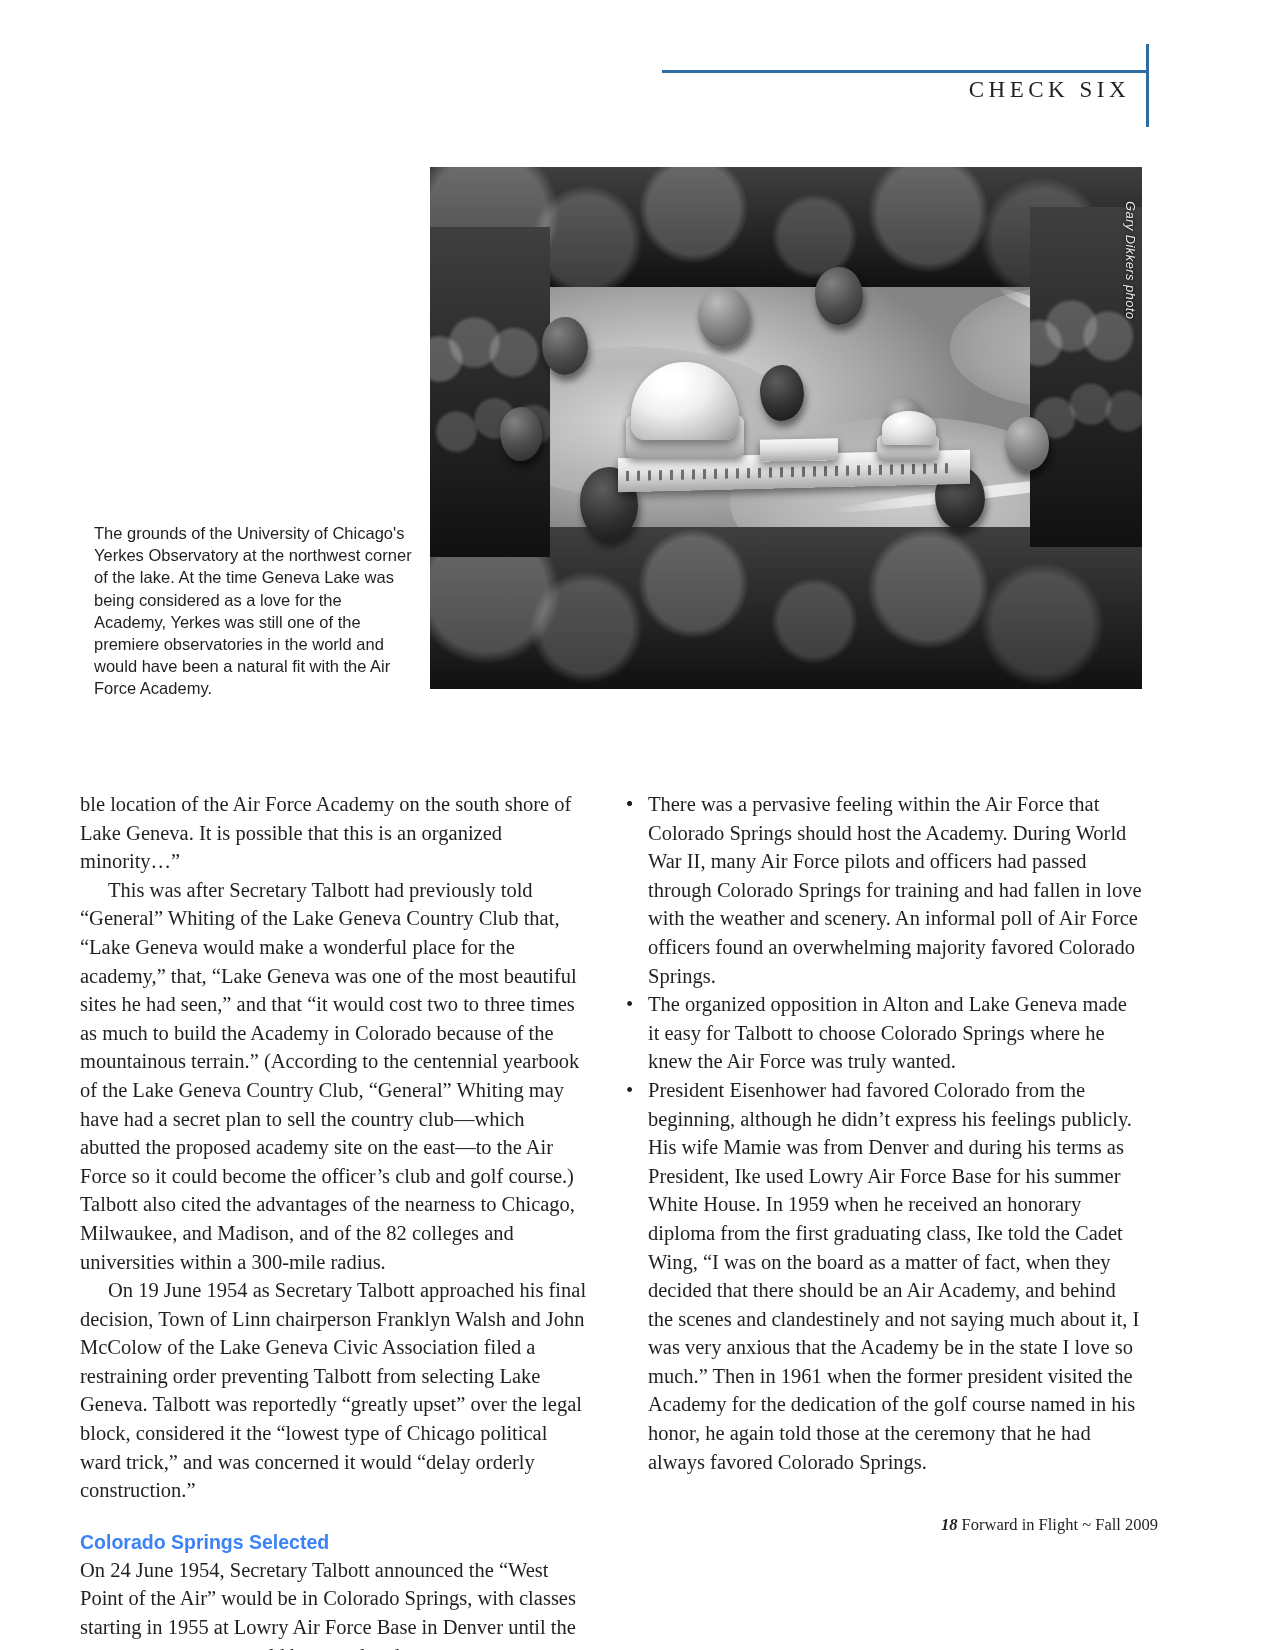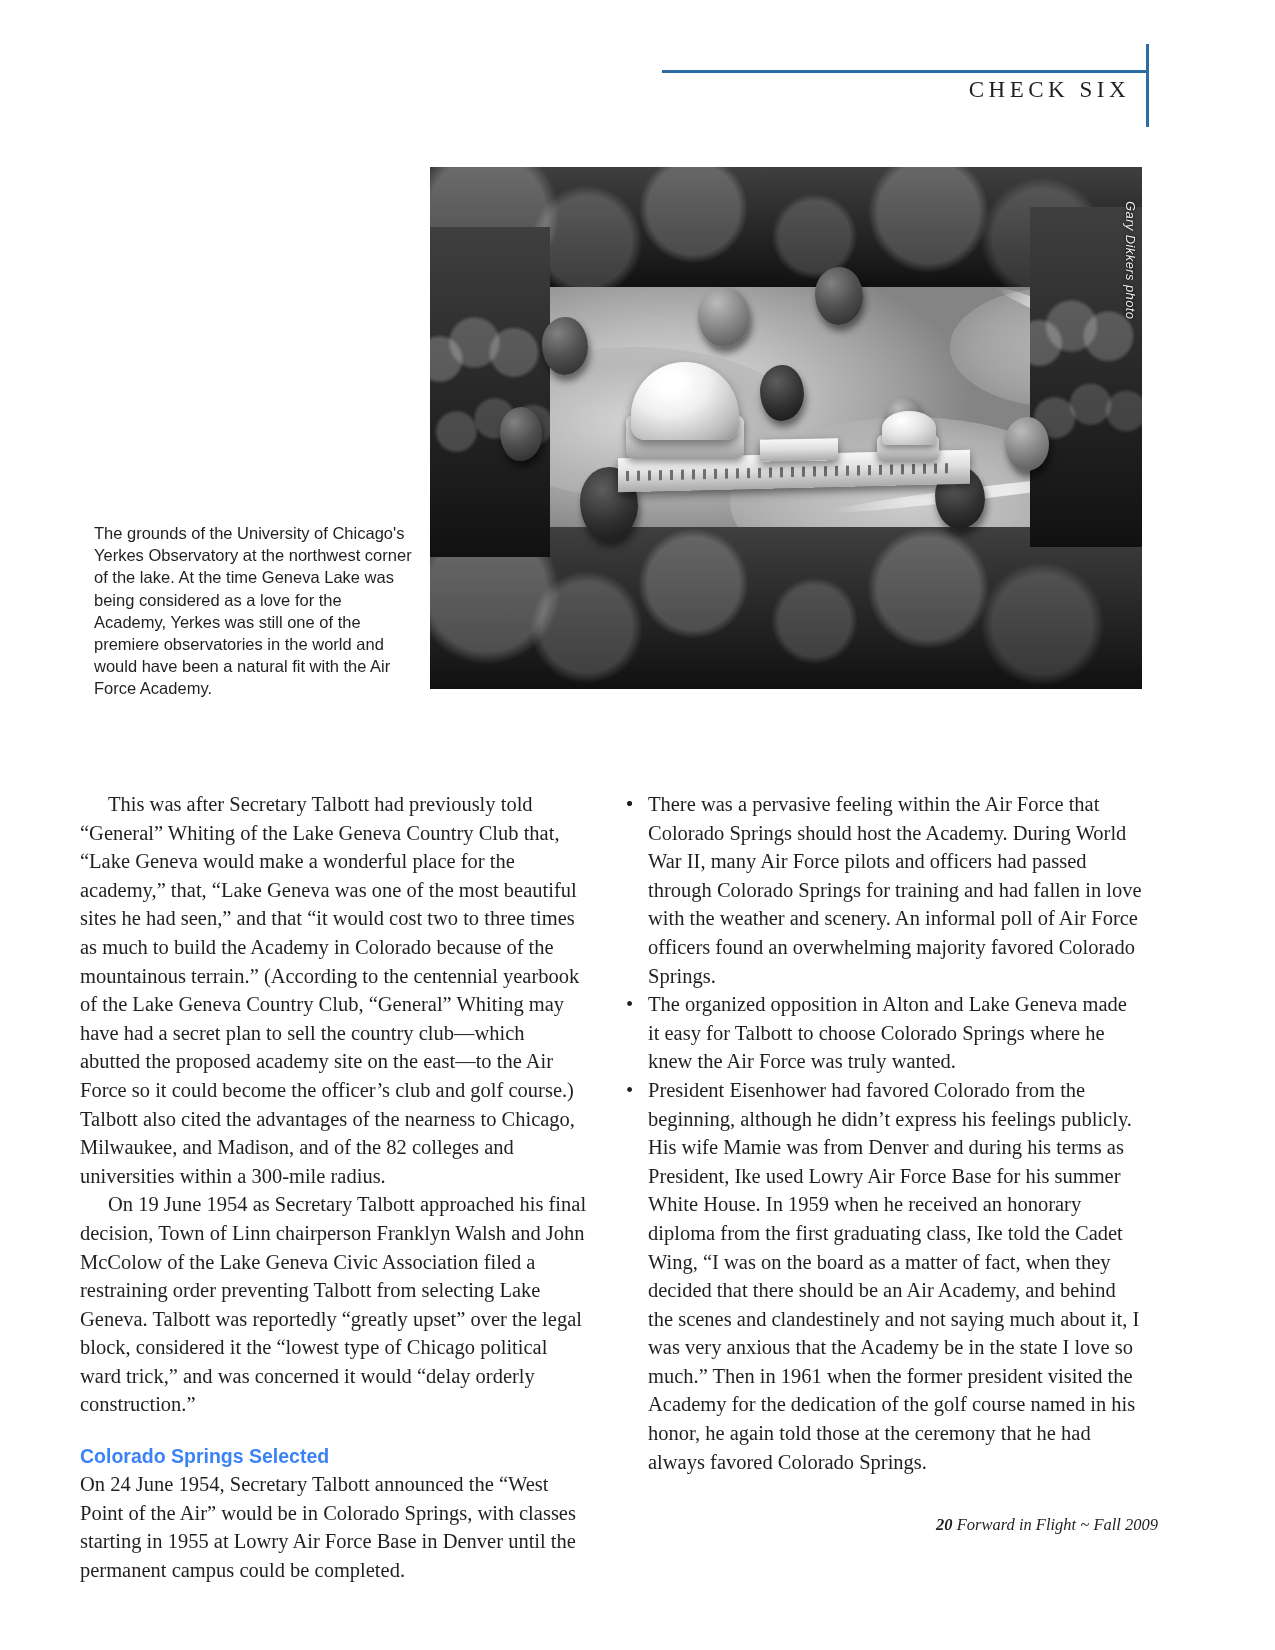--- a/index.html
+++ b/index.html
@@ -206,21 +206,20 @@
     bottom: 115px;
     font-size: 16.5px;
     color: #231f20;
     white-space: nowrap;
   }
   .footer .pg {
     font-weight: bold;
     font-style: italic;
   }
   .footer .src {
-    font-style: italic;
   }
 </style>
 </head>
 <body>
 
 <div class="page">
 
   <div class="runhead-rule"></div>
   <div class="runhead-vrule"></div>
   <div class="runhead-title">CHECK SIX</div>
@@ -261,20 +260,21 @@
       <div class="obs-dome-sm" style="left:452px; top:244px; width:54px; height:34px;"></div>
       <div class="obs-wing" style="left:330px; top:272px; width:78px; height:22px; transform:skewY(-1deg);"></div>
 
       <div class="credit">Gary Dikkers photo</div>
     </div>
   </div>
 
   <div class="caption">The grounds of the University of Chicago's Yerkes Observatory at the northwest corner of the lake. At the time Geneva Lake was being considered as a love for the Academy, Yerkes was still one of the premiere observatories in the world and would have been a natural fit with the Air Force Academy.</div>
 
   <div class="col col-left">
+    <p>ble location of the Air Force Academy on the south shore of Lake Geneva. It is possible that this is an organized minority…”</p>
     <p class="ind">This was after Secretary Talbott had previously told “General” Whiting of the Lake Geneva Country Club that, “Lake Geneva would make a wonderful place for the academy,” that, “Lake Geneva was one of the most beautiful sites he had seen,” and that “it would cost two to three times as much to build the Academy in Colorado because of the mountainous terrain.” (According to the centennial yearbook of the Lake Geneva Country Club, “General” Whiting may have had a secret plan to sell the country club—which abutted the proposed academy site on the east—to the Air Force so it could become the officer’s club and golf course.)  Talbott also cited the advantages of the nearness to Chicago, Milwaukee, and Madison, and of the 82 colleges and universities within a 300-mile radius.</p>
     <p class="ind">On 19 June 1954 as Secretary Talbott approached his final decision, Town of Linn chairperson Franklyn Walsh and John McColow of the Lake Geneva Civic Association filed a restraining order preventing Talbott from selecting Lake Geneva. Talbott was reportedly “greatly upset” over the legal block, considered it the “lowest type of Chicago political ward trick,” and was concerned it would “delay orderly construction.”</p>
     <h2 class="subhead">Colorado Springs Selected</h2>
     <p>On 24 June 1954, Secretary Talbott announced the “West Point of the Air” would be in Colorado Springs, with classes starting in 1955 at Lowry Air Force Base in Denver until the permanent campus could be completed.</p>
 
   </div>
 
   <div class="col col-right">
     <ul class="points">
       <li>
@@ -289,16 +289,16 @@
         <span>The organized opposition in Alton and Lake Geneva made it easy for Talbott to choose Colorado Springs where he knew the Air Force was truly wanted.</span>
       </li>
       <li>
         <span class="bullet">•</span>
         <span>President Eisenhower had favored Colorado from the beginning, although he didn’t express his feelings publicly. His wife Mamie was from Denver and during his terms as President, Ike used Lowry Air Force Base for his summer White House. In 1959 when he received an honorary diploma from the first graduating class, Ike told the Cadet Wing, “I was on the board as a matter of fact, when they decided that there should be an Air Academy, and behind the scenes and clandestinely and not saying much about it, I was very anxious that the Academy be in the state I love so much.” Then in 1961 when the former president visited the Academy for the dedication of the golf course named in his honor, he again told those at the ceremony that he had always favored Colorado Springs.</span>
       </li>
     </ul>
   </div>
 
   <div class="footer">
-    <span class="pg">20</span><span>&nbsp;</span><span class="src">Forward in Flight ~ Fall 2009</span>
+    <span class="pg">18</span><span>&nbsp;</span><span class="src">Forward in Flight ~ Fall 2009</span>
   </div>
 
 </div>
 
 </body></html>

